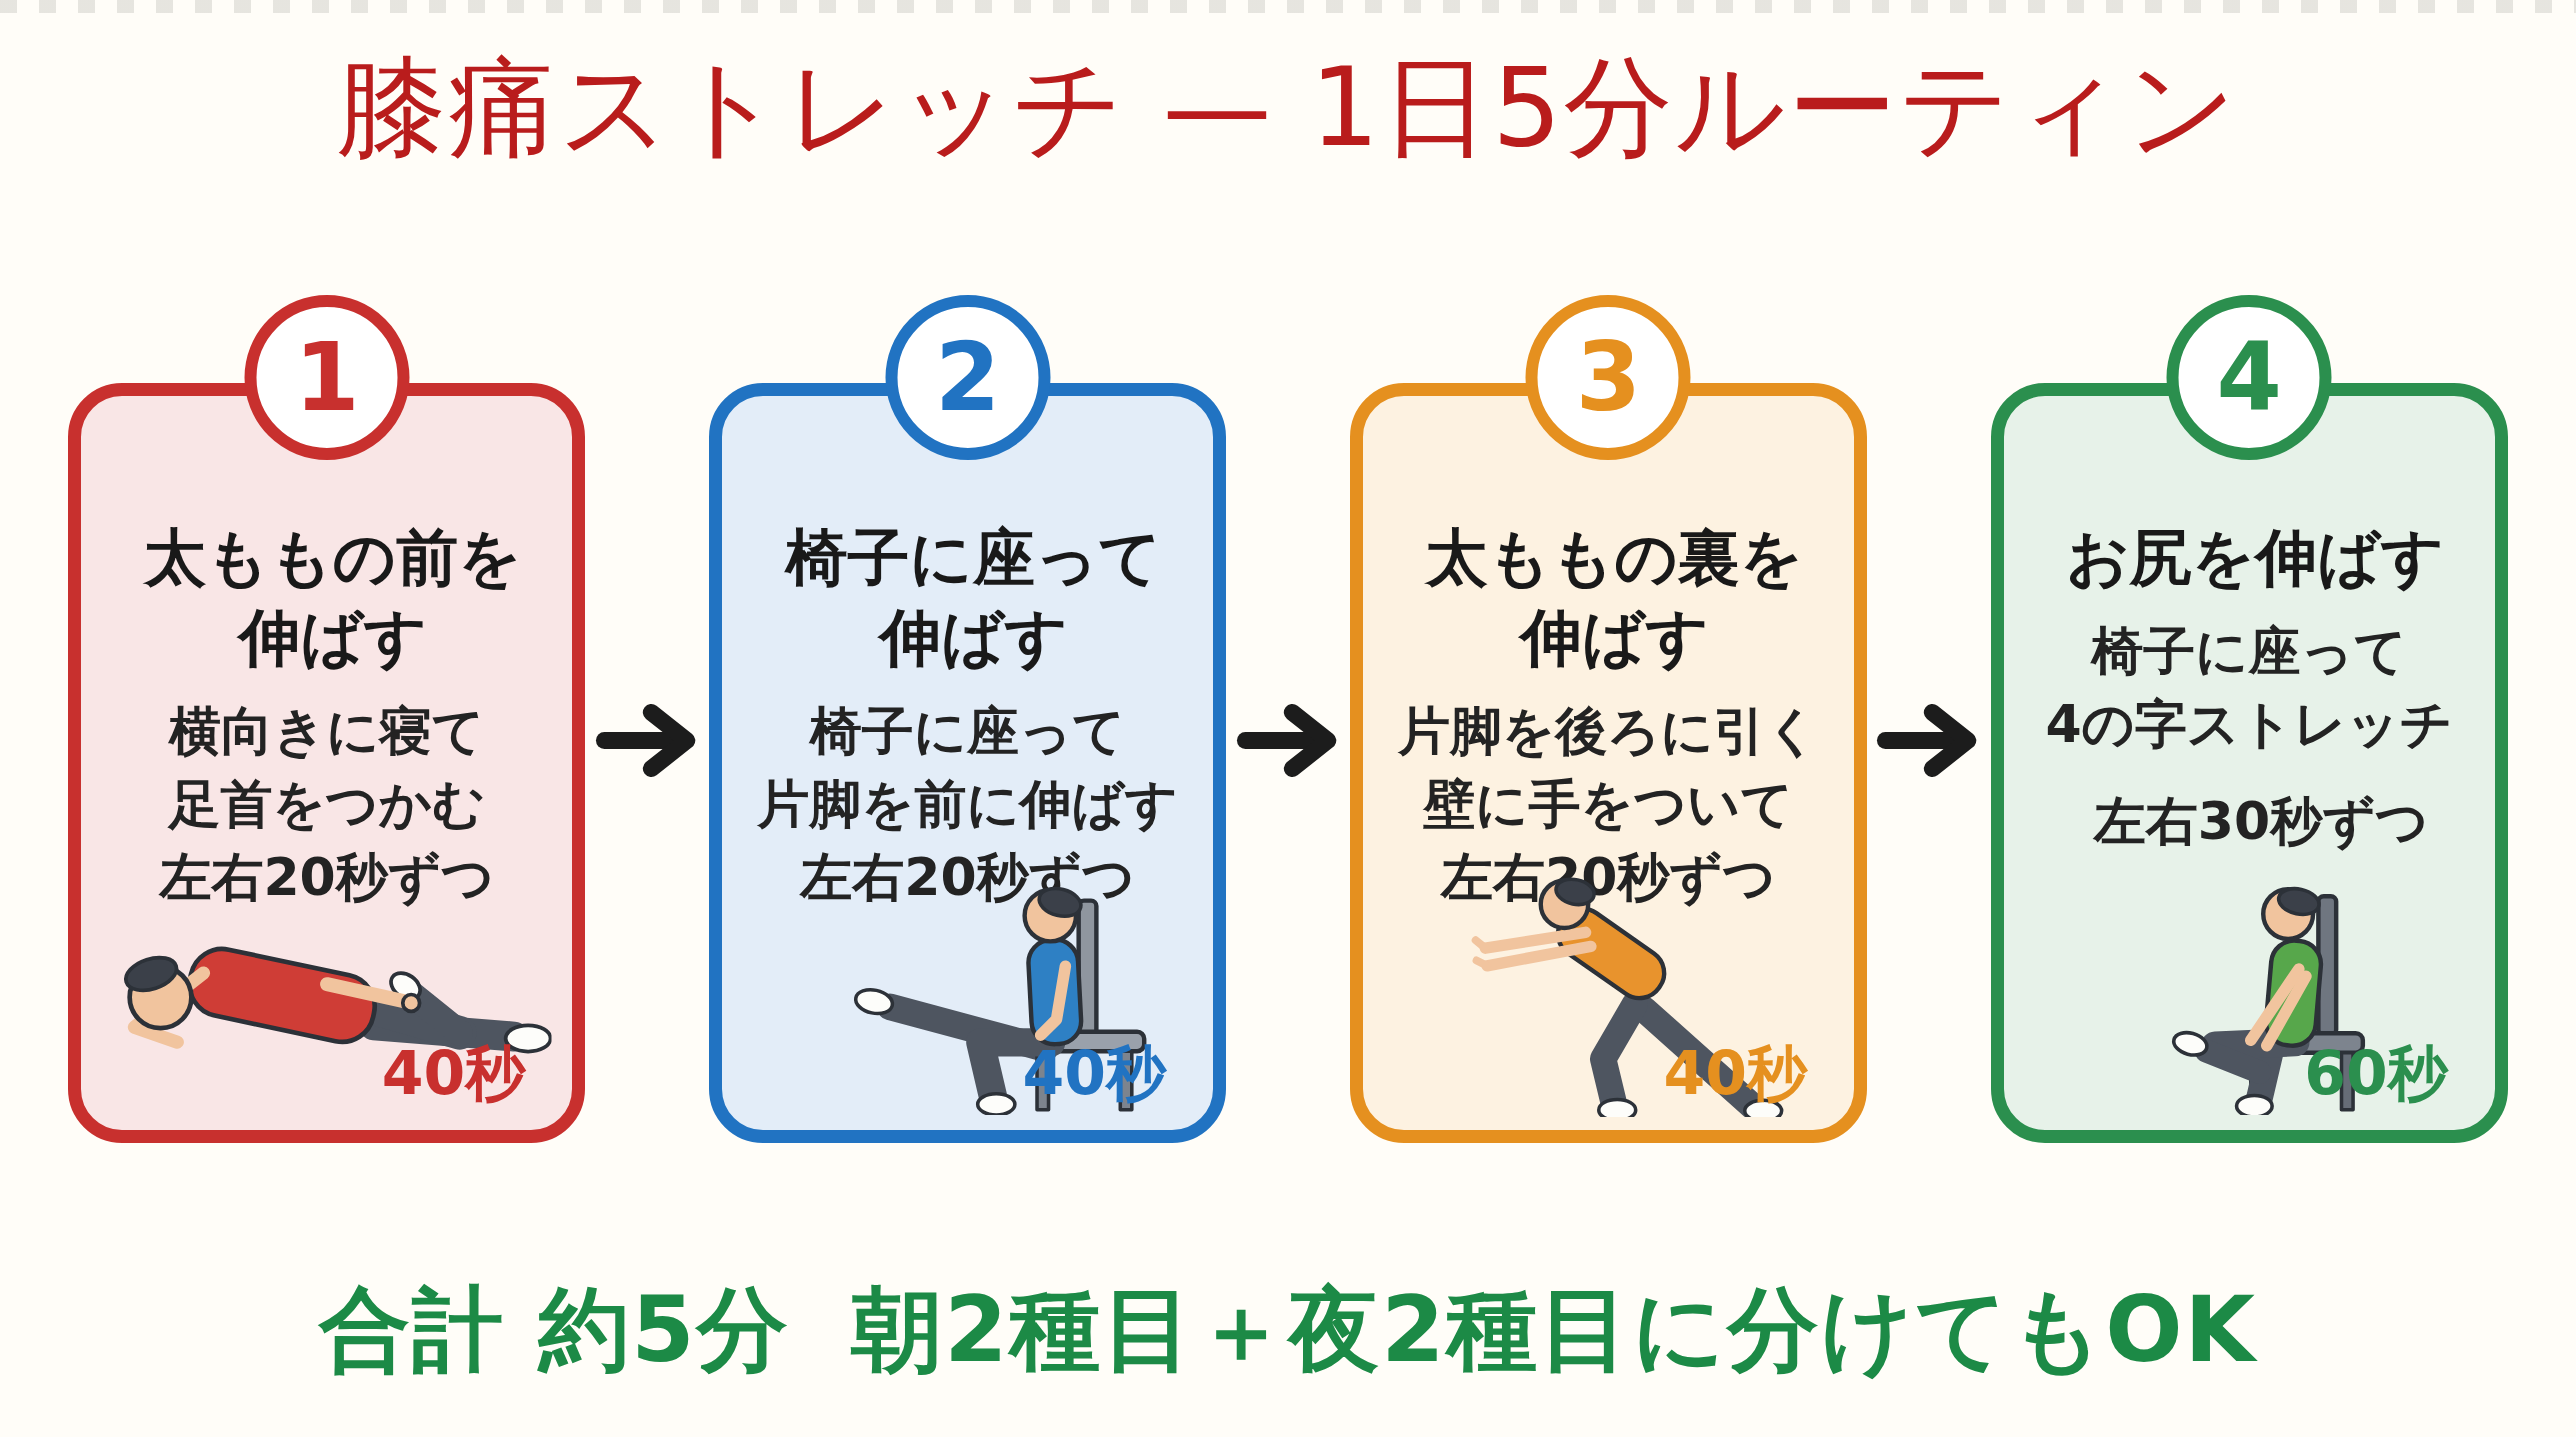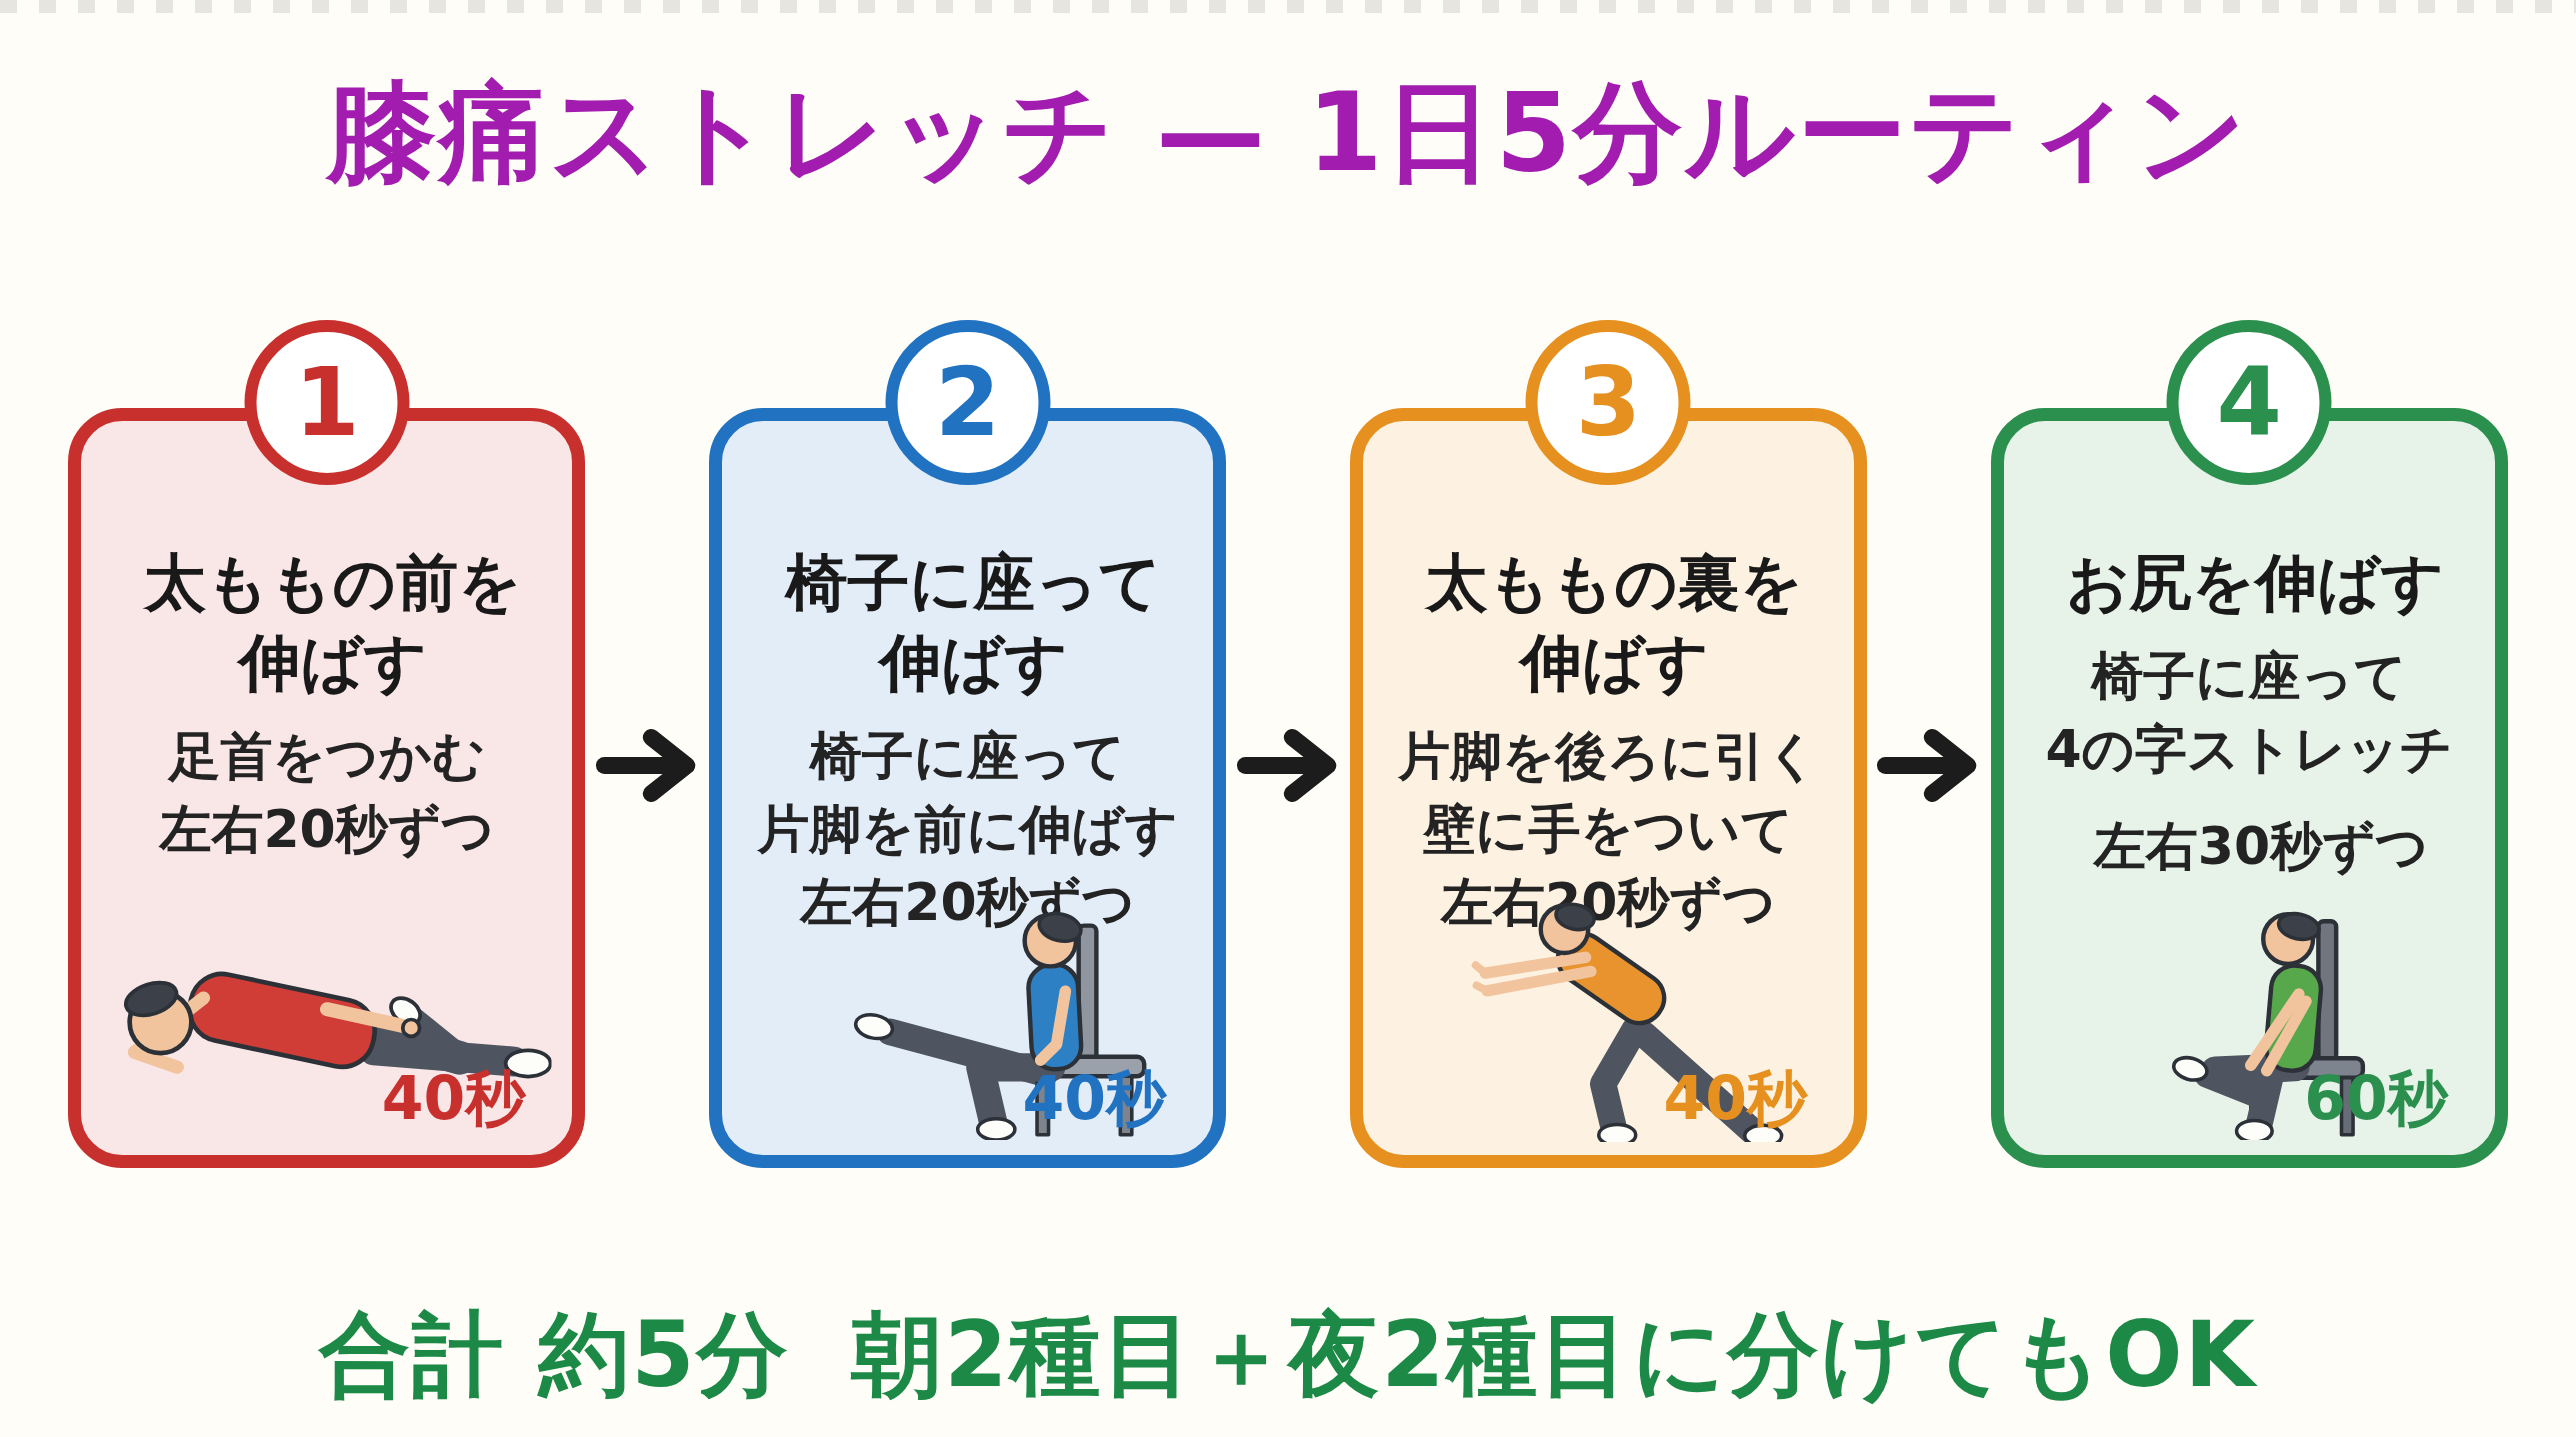--- a/index.html
+++ b/index.html
@@ -9,26 +9,26 @@
     font-family:"DejaVu Sans","Liberation Sans",sans-serif;
     overflow:hidden;
     position:relative;
   }
   .top-texture {
     position:absolute; top:0; left:0; right:0; height:13px;
     background:repeating-linear-gradient(90deg,#d9d8d2 0 17px,transparent 17px 39px);
     opacity:.65;
   }
   .title {
-    margin-top:72px;
+    margin-top:47px;
     text-align:center;
     font-size:109px;
-    font-weight:bold;
+    font-weight:normal;
     letter-spacing:1.9px;
-    color:#a21caf;
+    color:#b91c1c;
     line-height:1.12;
   }
   .cards-row {
     margin-top:126px;
     display:flex;
     justify-content:center;
     align-items:flex-start;
     gap:9.4px;
   }
   .card-wrap { position:relative; width:517px; padding-top:88px; flex:0 0 auto; }
@@ -87,20 +87,21 @@
     <div class="card-wrap card-1">
       <div class="badge">
         <span>1</span>
       </div>
       <div class="card">
         <div class="card-title">
           <span class="tl">太ももの前を</span>
           <span class="tl">伸ばす</span>
         </div>
         <div class="card-desc">
+          <span class="dl">横向きに寝て</span>
           <span class="dl">足首をつかむ</span>
           <span class="dl">左右20秒ずつ</span>
         </div>
         <div class="illo illo-1">
           <svg width="449" height="159" viewBox="0 0 480 170">
             <g stroke="#2c3138" stroke-width="5" stroke-linecap="round" stroke-linejoin="round">
               <path d="M290,118 L440,130" stroke="#4e5560" stroke-width="32" fill="none"></path>
               <ellipse cx="455" cy="132" rx="24" ry="14" fill="#fdfdfa" stroke-width="4"></ellipse>
               <path d="M292,100 L382,126" stroke="#4e5560" stroke-width="36" fill="none"></path>
               <path d="M382,126 L330,84" stroke="#4e5560" stroke-width="28" fill="none"></path>

